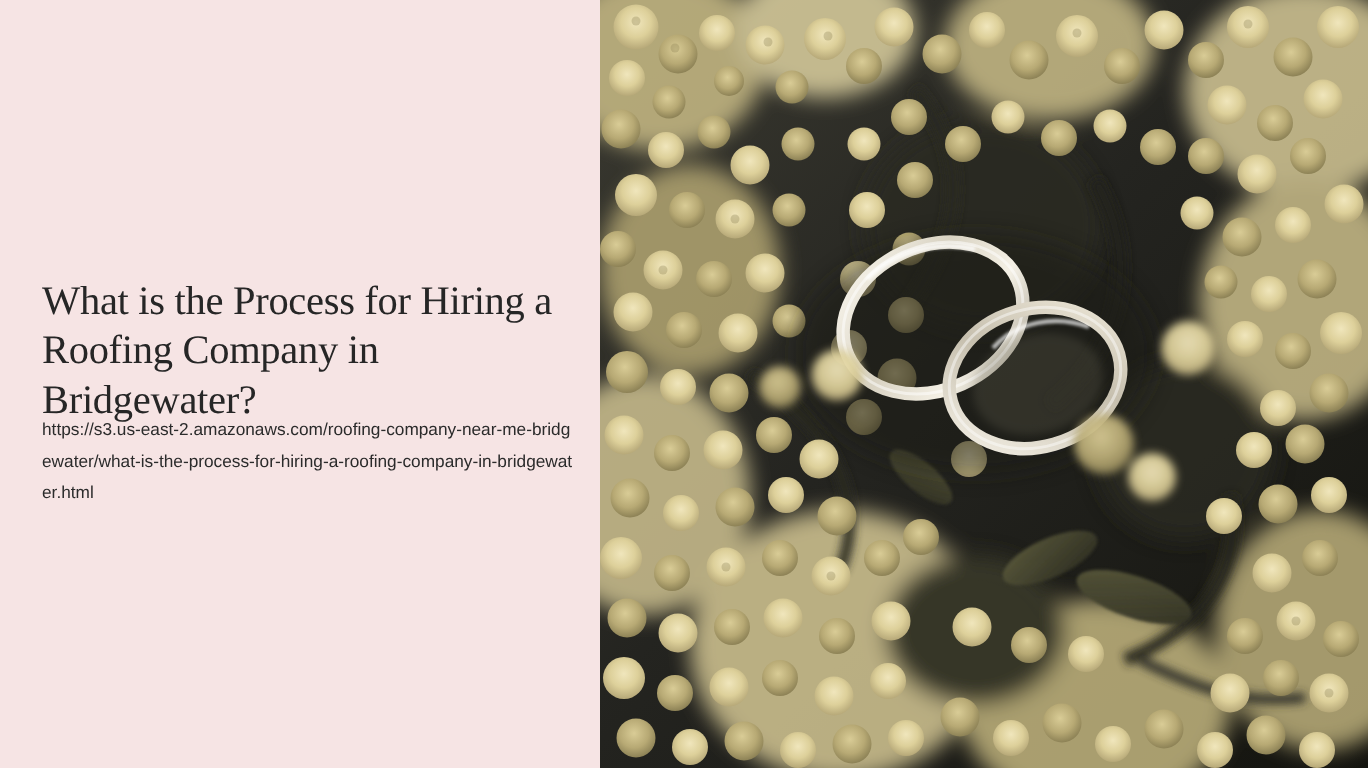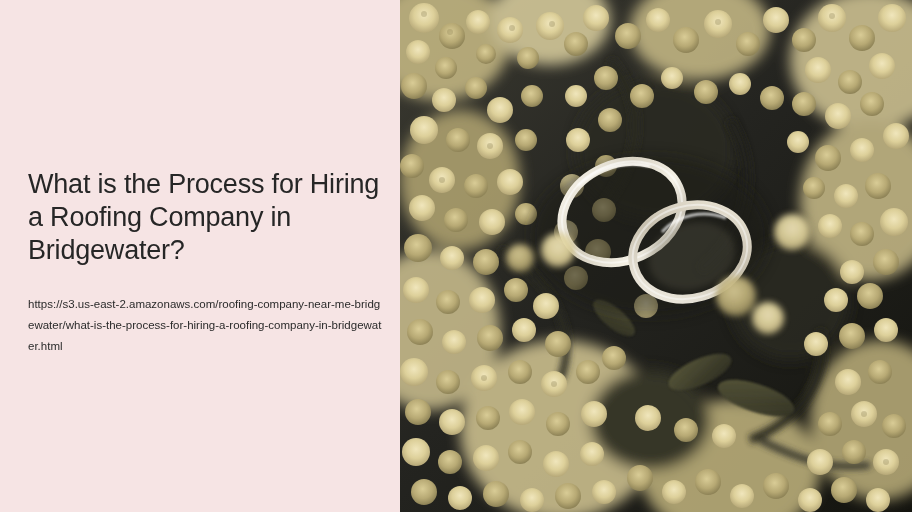--- a/index.html
+++ b/index.html
@@ -24,33 +24,34 @@
     position: relative;
     width: 400px;
     height: 512px;
     background: #f6e4e4;
     flex: 0 0 400px;
     box-sizing: border-box;
   }
   .headline {
     position: absolute;
     left: 28px;
-    top: 168px;
+    top: 184px;
     width: 360px;
     font-size: 27px;
     line-height: 33px;
     font-weight: normal;
     color: #262626;
     letter-spacing: -0.2px;
     white-space: pre-wrap;
+    font-family: Liberation Serif, serif;
   }
   .url-text {
     position: absolute;
     left: 28px;
-    top: 294px;
+    top: 277px;
     width: 356px;
     font-size: 11.5px;
     line-height: 21px;
     color: #2b2b2b;
     word-break: break-all;
   }
   .right-pane {
     position: relative;
     width: 512px;
     height: 512px;

